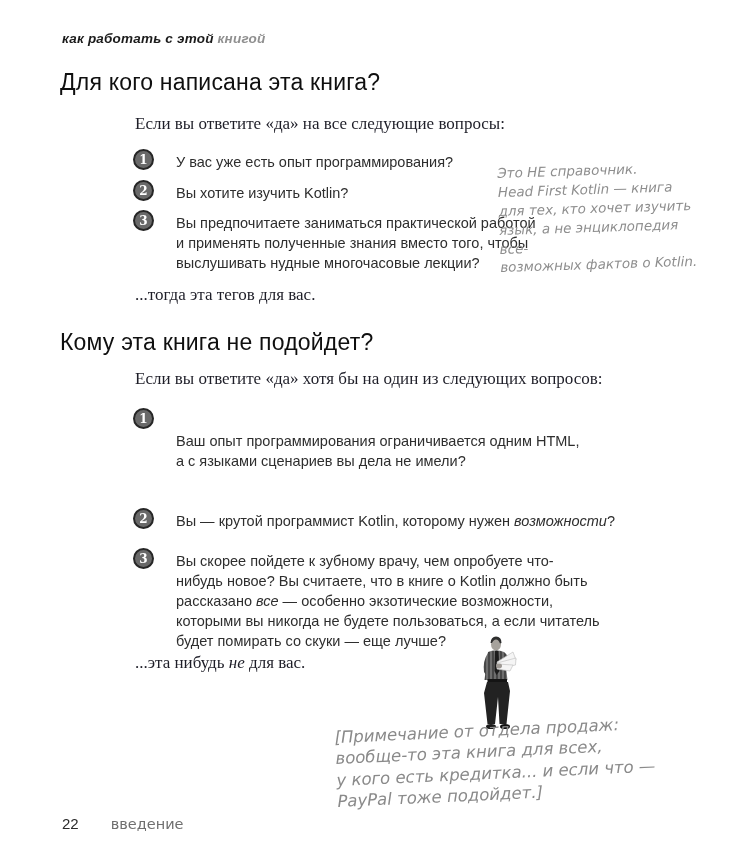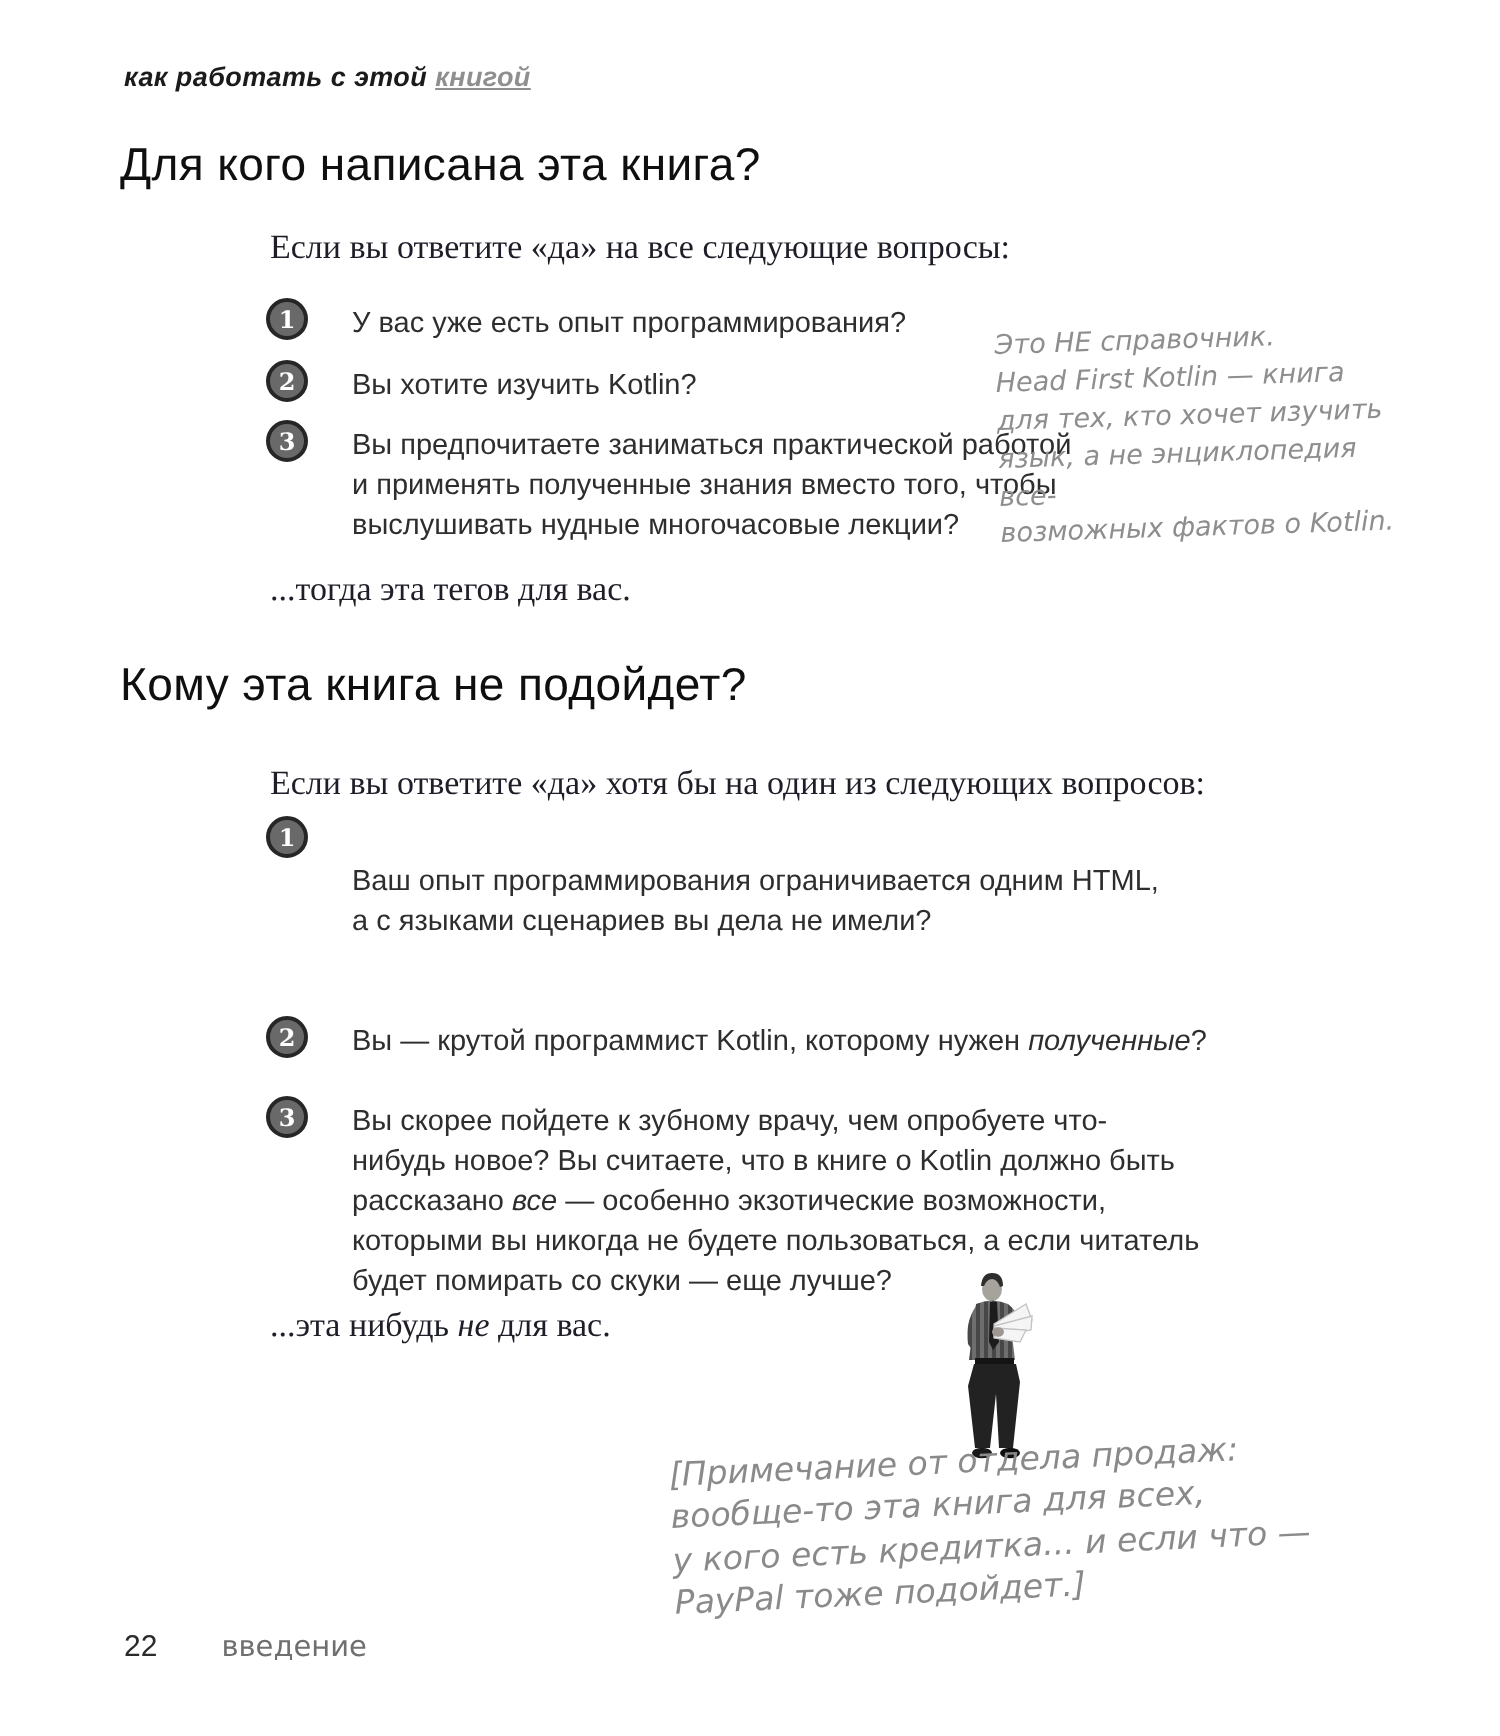--- a/index.html
+++ b/index.html
@@ -7,21 +7,21 @@
     width:750px;height:868px;background:#ffffff;position:relative;overflow:hidden;
     font-family:"Liberation Sans",sans-serif;
     -webkit-font-smoothing:antialiased;
   }
   .abs{position:absolute;}
 
   .running-header{
     left:62px;top:31px;font-size:13.5px;font-style:italic;font-weight:bold;
     color:#1b1b1b;letter-spacing:.2px;
   }
-  .running-header .light{color:#8f8f8f;margin-left:4px;text-decoration:underline;}
+  .running-header .light{color:#8f8f8f;margin-left:4px;}
 
   .hf-title{
     font-family:"Liberation Sans",sans-serif;font-weight:normal;
     font-size:23px;color:#0f0f0f;letter-spacing:.2px;
   }
 
   .serif-line{
     font-family:"Liberation Serif",serif;font-size:17px;color:#1e1e28;
     white-space:pre-line;
   }
@@ -87,33 +87,33 @@
 <div class="abs hand-note side-note">Это НЕ справочник.
 Head First Kotlin — книга
 для тех, кто хочет изучить
 язык, а не энциклопедия все-
 возможных фактов о Kotlin.</div>
 
 <div class="abs serif-line" style="left:135px;top:285px">...тогда эта тегов для вас.</div>
 
 <div class="abs hf-title" style="left:60px;top:329px">Кому эта книга не подойдет?</div>
 
-<div class="abs serif-line" style="left:135px;top:382px">Если вы ответите «да» хотя бы на один из следующих вопросов:</div>
+<div class="abs serif-line" style="left:135px;top:369px">Если вы ответите «да» хотя бы на один из следующих вопросов:</div>
 
 <div class="abs list-item" style="left:133px;top:411px">
   <div class="badge">1</div>
   <div class="item-text">
     <div>Ваш опыт программирования ограничивается одним HTML,
 а с языками сценариев вы дела не имели?</div>
   </div>
 </div>
 
 <div class="abs list-item" style="left:133px;top:511px">
   <div class="badge">2</div>
-  <div class="item-text"><span>Вы — крутой программист Kotlin, которому нужен </span><span class="it">полученные</span><span>?</span></div>
+  <div class="item-text"><span>Вы — крутой программист Kotlin, которому нужен </span><span class="it">возможности</span><span>?</span></div>
 </div>
 
 <div class="abs list-item" style="left:133px;top:551px">
   <div class="badge">3</div>
   <div class="item-text"><span>Вы скорее пойдете к зубному врачу, чем опробуете что-
 нибудь новое? Вы считаете, что в книге о Kotlin должно быть
 рассказано </span><span class="it">все</span><span> — особенно экзотические возможности,
 которыми вы никогда не будете пользоваться, а если читатель
 будет помирать со скуки — еще лучше?</span></div>
 </div>

